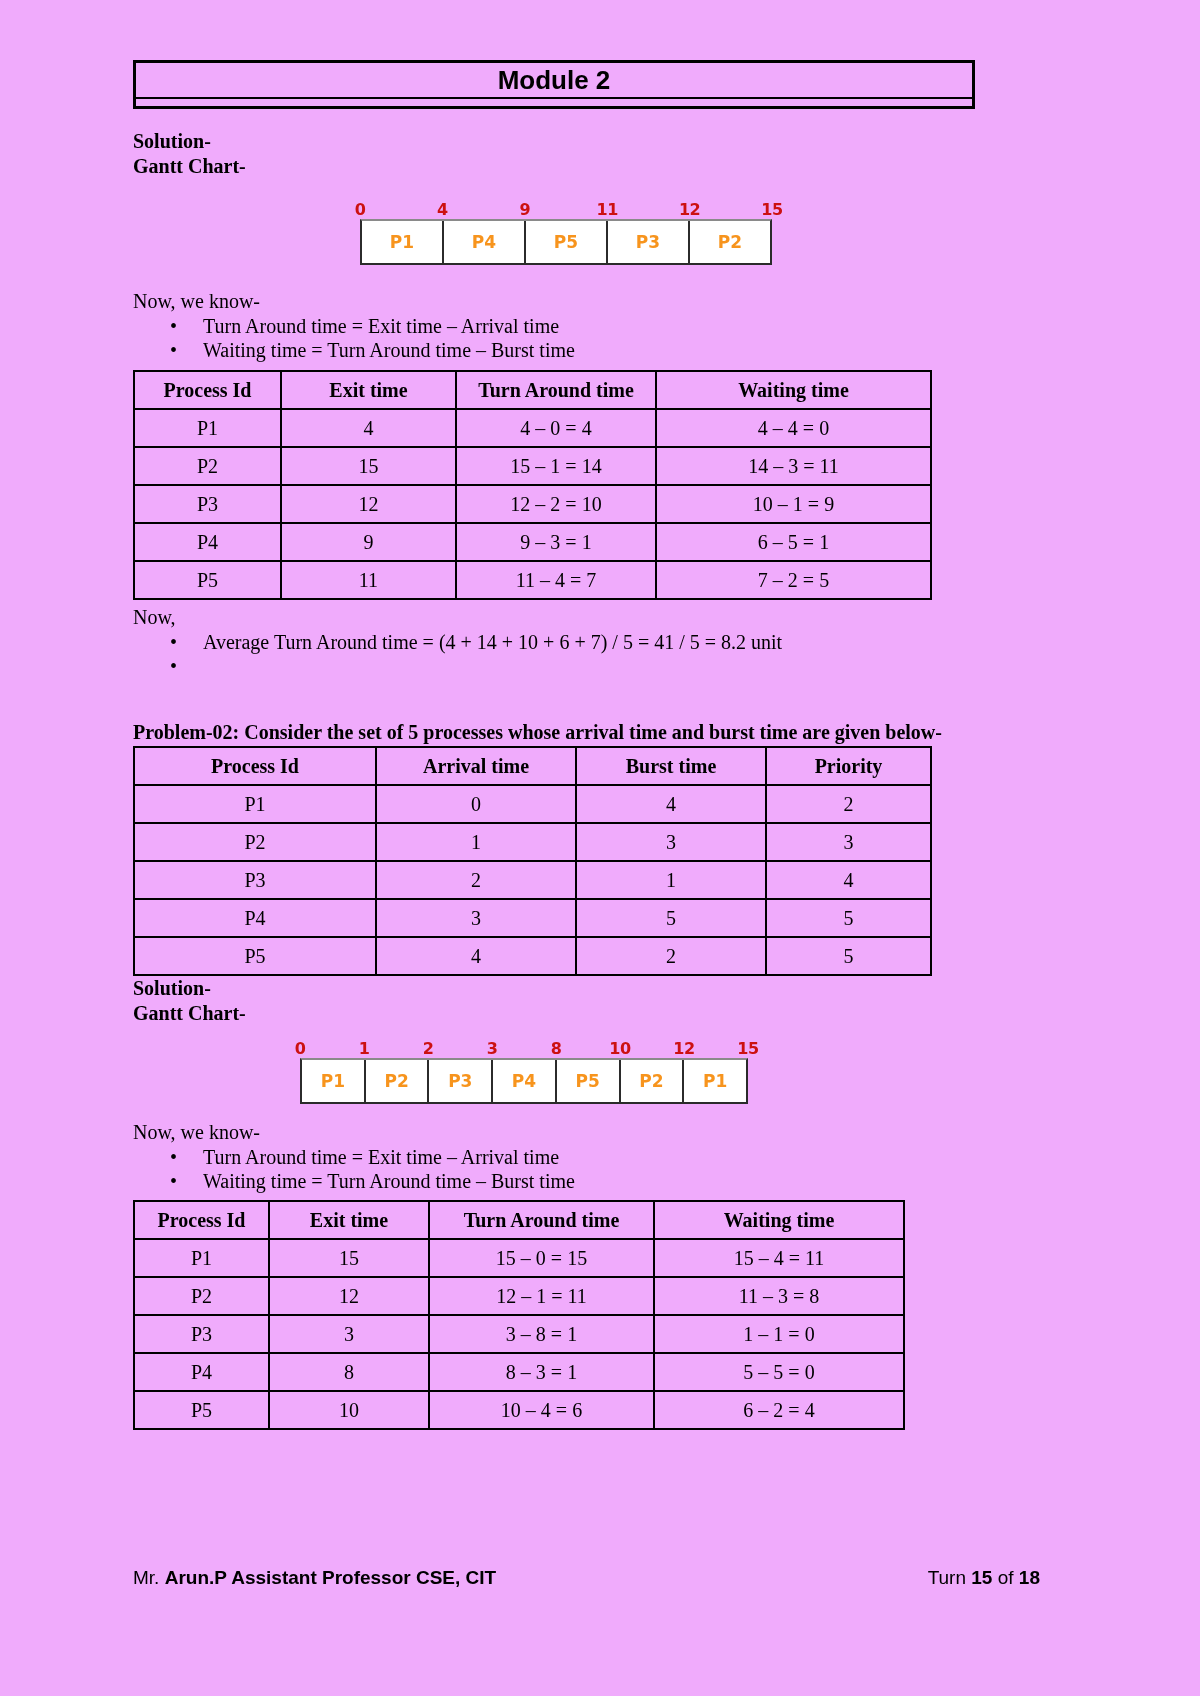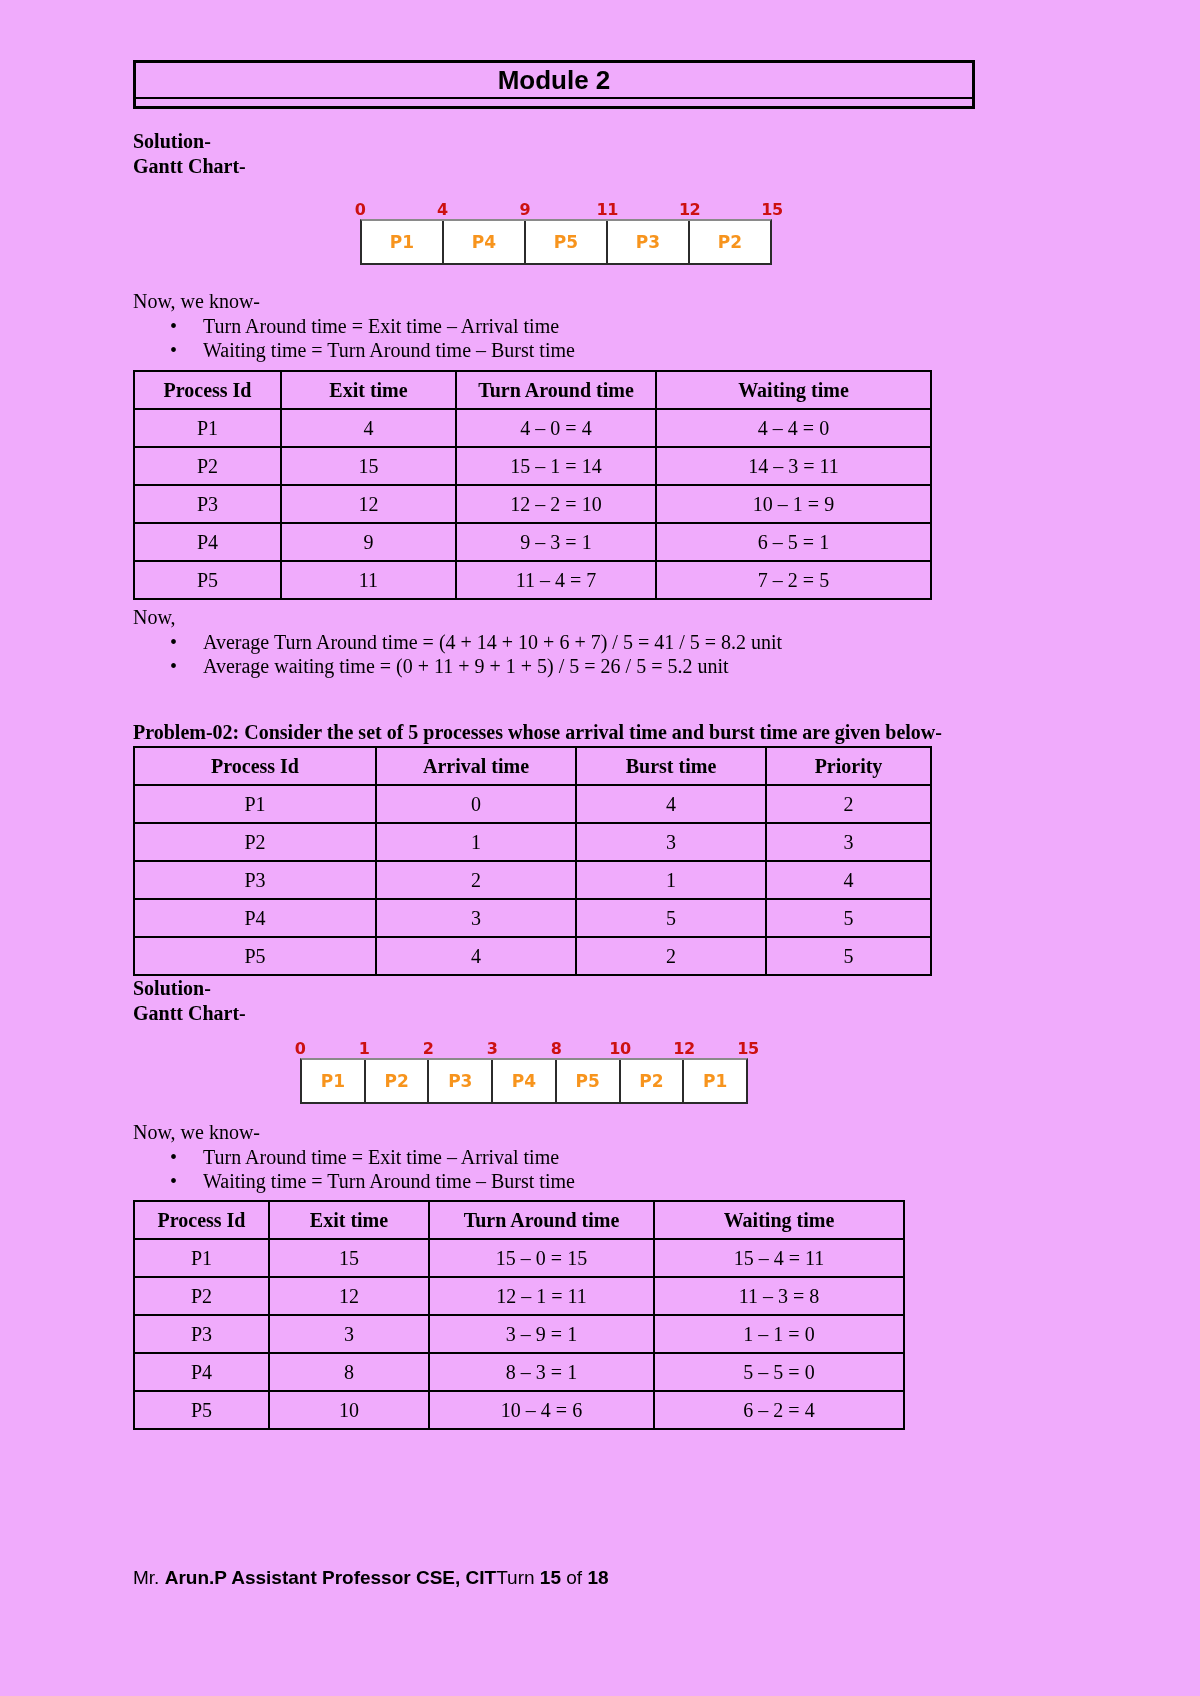--- a/index.html
+++ b/index.html
@@ -64,21 +64,21 @@
   .mt-sol   { margin-top:20px; }
   .mt-nwk   { margin-top:24px; }
   .mt-tab1  { margin-top:8px; }
   .mt-now   { margin-top:5px; }
   .mt-nwk2  { margin-top:16px; }
   .mt-tab3  { margin-top:7px; }
 
   
   .footer {
     position:absolute; left:133px; right:160px; top:1566px;
-    display:flex; 
+    display:flex; justify-content:space-between;
     font-family:"Liberation Sans", sans-serif; font-size:19px; line-height:24px;
   }
   .footer .name { font-weight:bold; }
   .footer .num { font-weight:bold; }
 </style>
 </head>
 <body>
 
 <div class="page">
 
@@ -164,21 +164,20 @@
   </tbody>
     </table>
 
   <div class="body-line mt-now">Now,</div>
   <div class="bullet-row">
     <span class="dot">•</span>
     <span>Average Turn Around time = (4 + 14 + 10 + 6 + 7) / 5 = 41 / 5 = 8.2 unit</span>
   </div>
   <div class="bullet-row">
     <span class="dot">•</span>
-    <span>Average waiting time = (0 + 11 + 9 + 1 + 5) / 5 = 26 / 5 = 5.2 unit</span>
   </div>
 
   <div class="heading-bold">Problem-02: Consider the set of 5 processes whose arrival time and burst time are given below-</div>
 
   <table class="dt t2">
     <colgroup>
         <col style="width:242px">
         <col style="width:200px">
         <col style="width:190px">
         <col style="width:165px">
@@ -280,21 +279,21 @@
     </tr>
     <tr>
       <td>P2</td>
       <td>12</td>
       <td>12 – 1 = 11</td>
       <td>11 – 3 = 8</td>
     </tr>
     <tr>
       <td>P3</td>
       <td>3</td>
-      <td>3 – 9 = 1</td>
+      <td>3 – 8 = 1</td>
       <td>1 – 1 = 0</td>
     </tr>
     <tr>
       <td>P4</td>
       <td>8</td>
       <td>8 – 3 = 1</td>
       <td>5 – 5 = 0</td>
     </tr>
     <tr>
       <td>P5</td>

